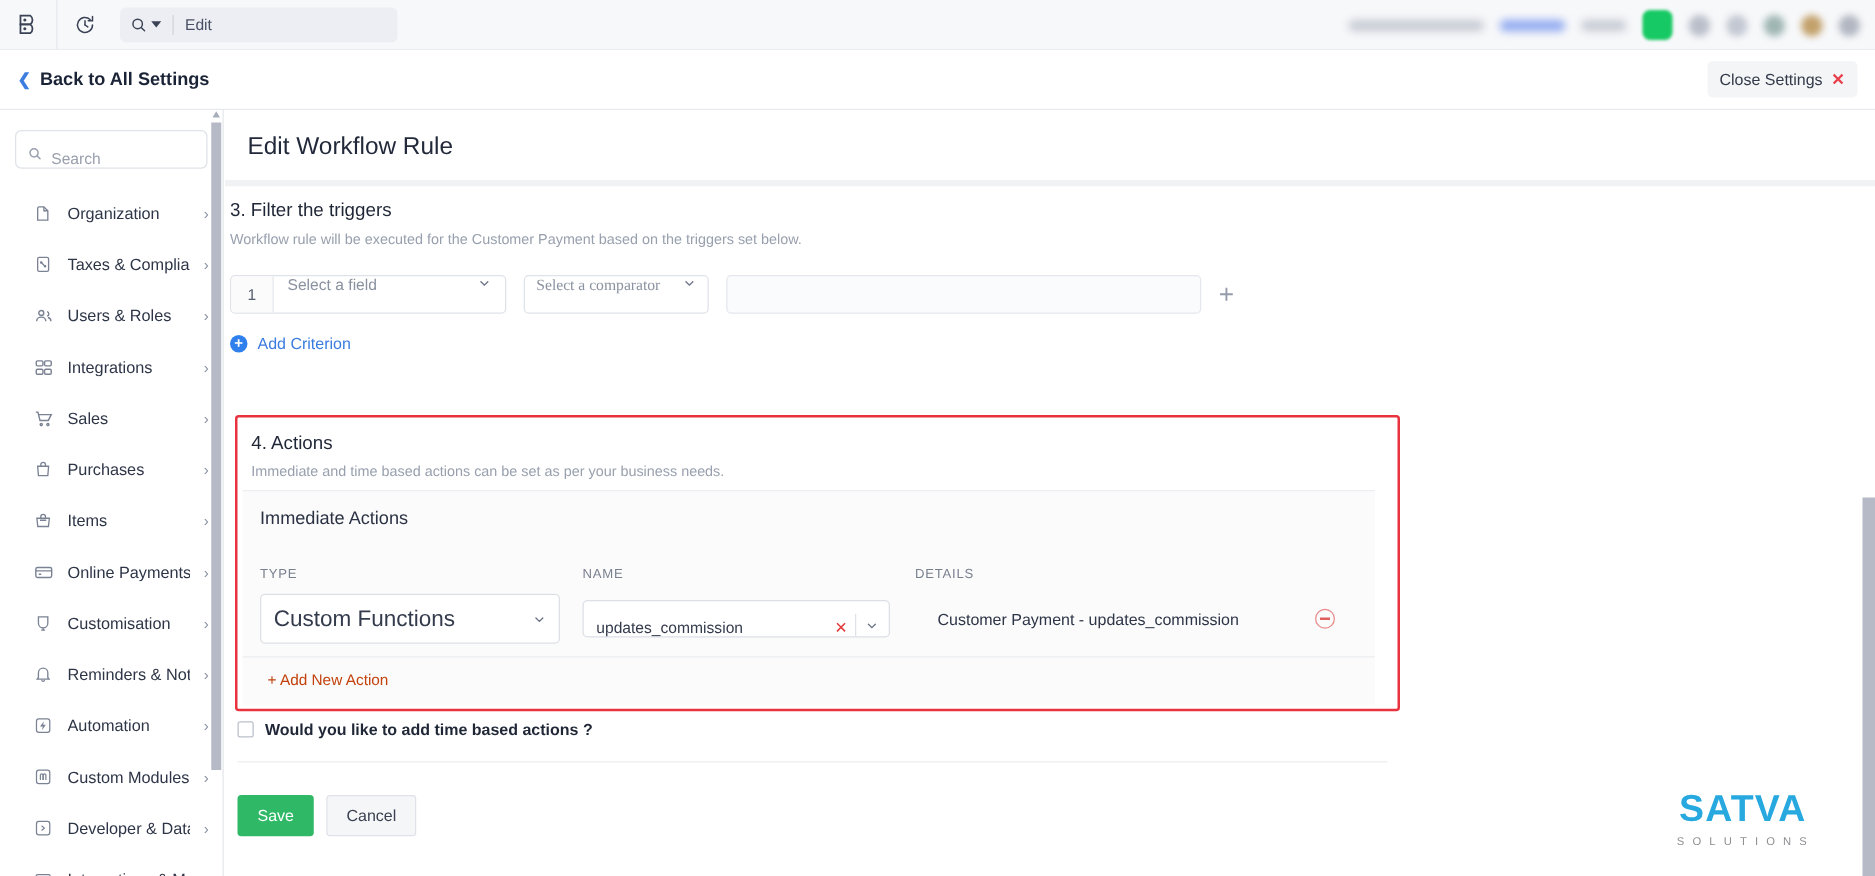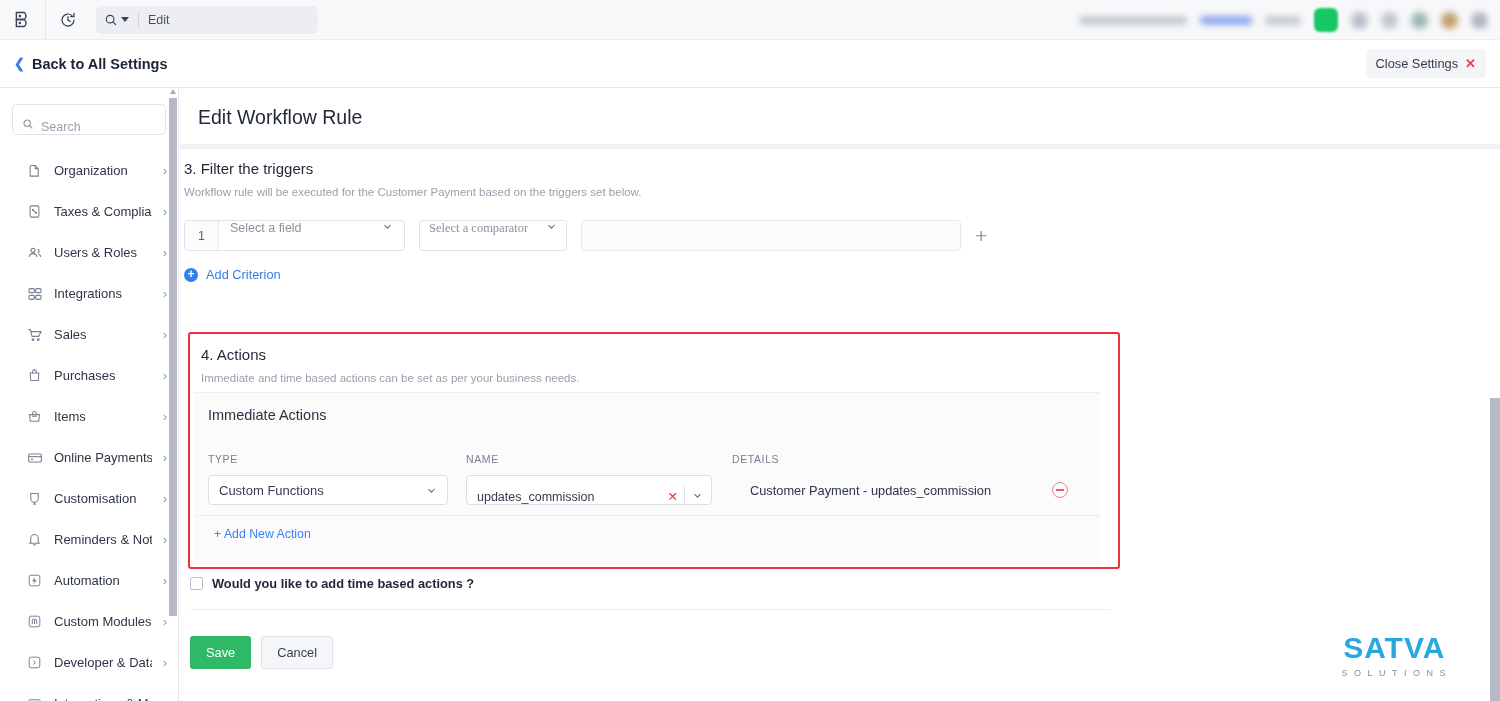--- a/index.html
+++ b/index.html
@@ -273,26 +273,26 @@
   .col-type { width: 258px; }
   .col-name { width: 266px; }
   .col-details { flex: 1; }
   .imm-row {
     display: flex; align-items: center;
     padding: 10px 0 10px 14px;
     border-bottom: 1px solid #eceef1;
     position: relative;
   }
   .sel-box {
-    width: 240px; height: 30px;
+    width: 240px; height: 40px;
     border: 1px solid #dcdfe5; border-radius: 4px;
     background: #fff;
     display: flex; align-items: center; justify-content: space-between;
     padding: 0 10px;
-    font-size: 13px; color: #343b4c;
+    font-size: 18px; color: #343b4c;
     cursor: pointer;
   }
   .name-box {
     width: 246px; height: 30px;
     border: 1px solid #dcdfe5; border-radius: 4px;
     background: #fff;
     display: flex; align-items: flex-end;
     padding: 0 8px 0 10px;
     font-size: 12.5px; color: #343b4c;
     cursor: pointer;
@@ -307,21 +307,21 @@
   }
   .remove-ico {
     position: absolute; right: 32px;
     width: 16px; height: 16px;
     border: 1.4px solid #e98a8a; border-radius: 50%;
     display: flex; align-items: center; justify-content: center;
     cursor: pointer;
   }
   .remove-bar { width: 8px; height: 1.6px; background: #e06060; }
   .add-action {
-    font-size: 12.3px; color: #3b82f6;
+    font-size: 12.3px; color: #c2410c;
     padding: 11px 0 0 20px; cursor: pointer;
   }
 
   
   .timebased {
     position: absolute; top: 488px; left: 10px;
     display: flex; align-items: center; gap: 9px;
   }
   .cbox {
     width: 13px; height: 13px;

